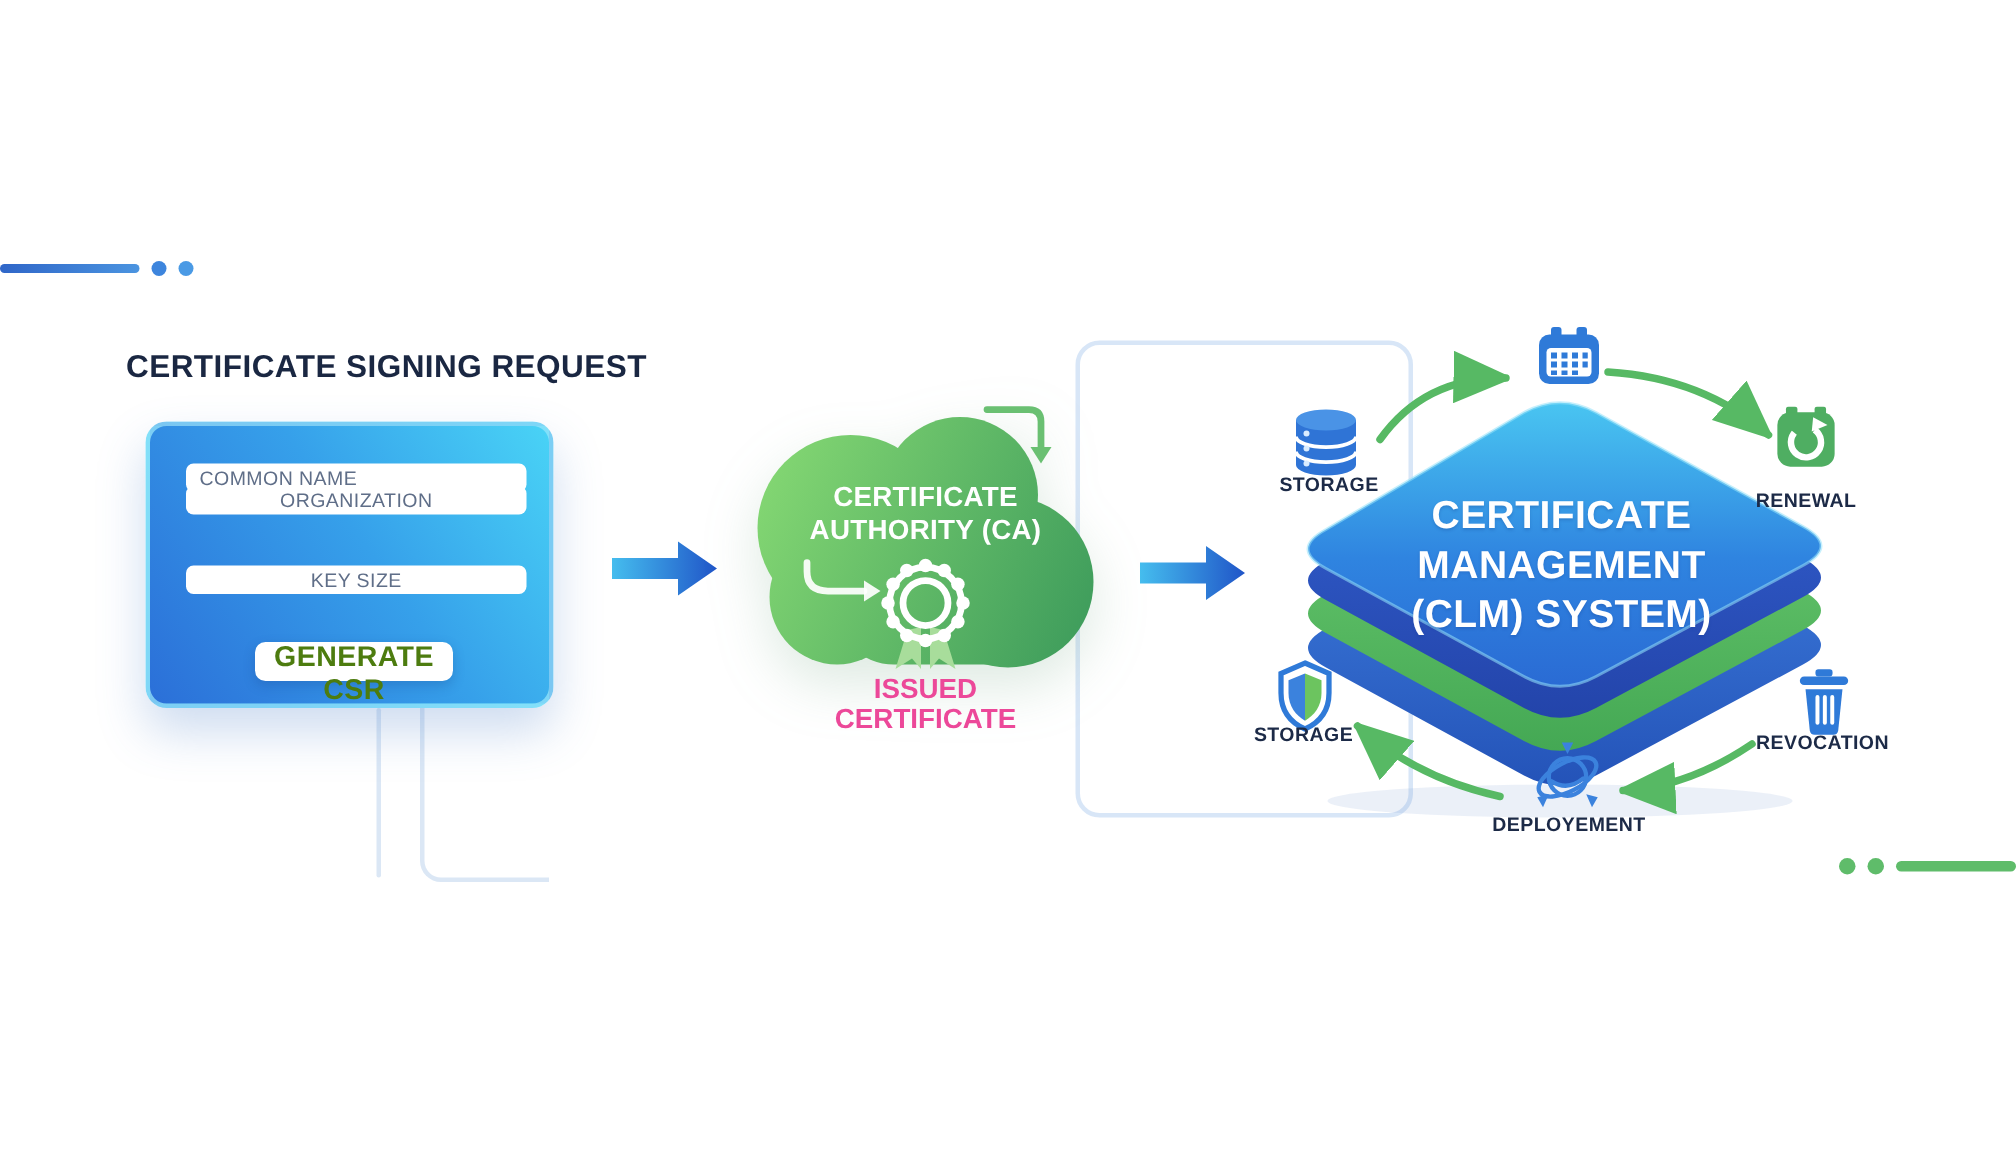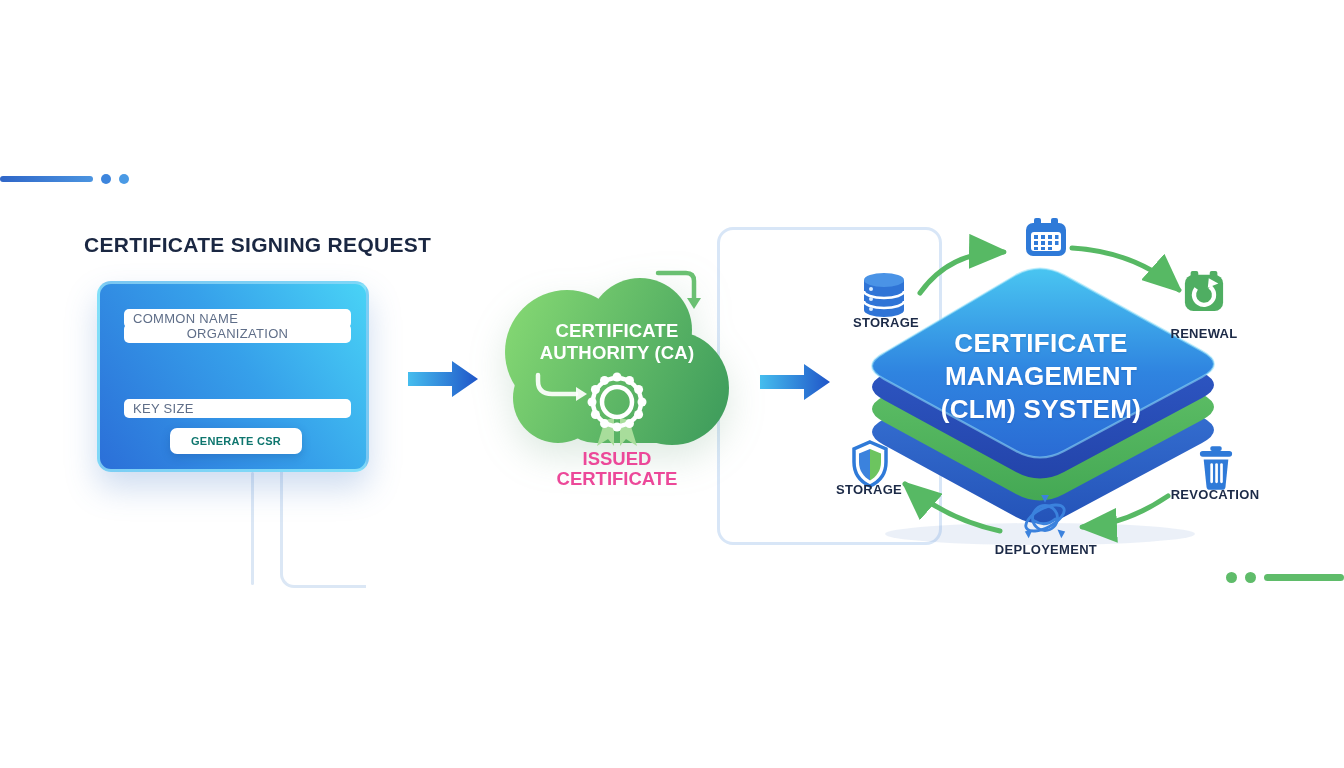--- a/index.html
+++ b/index.html
@@ -57,22 +57,22 @@
   .csr-field {
     position:absolute; left:24px; width:227px; height:19px;
     background:#ffffff; border:none; border-radius:5px;
     font-family:"Liberation Sans",sans-serif; font-size:13px; font-weight:400;
     color:#5f6e88; padding:0 9px; letter-spacing:0.3px; outline:none;
   }
   .csr-field::placeholder { color:#5f6e88; opacity:1; }
   .csr-btn {
     position:absolute; left:70px; top:144px; width:132px; height:26px;
     background:#ffffff; border:none; border-radius:7px;
-    font-family:"Liberation Sans",sans-serif; font-size:11px; font-weight:bold;
-    color:#0f766e; letter-spacing:0.3px; cursor:pointer;
+    font-family:"Liberation Sans",sans-serif; font-size:19px; font-weight:bold;
+    color:#4d7c0f; letter-spacing:0.3px; cursor:pointer;
     box-shadow:0 3px 8px rgba(20,60,130,0.25);
   }
 
   
   .abs { position:absolute; }
   .no-ptr { pointer-events:none; }
 
   
   .cloud-svg { left:490px; top:268px; z-index:2; filter:drop-shadow(0 14px 18px rgba(90,150,110,0.20)); }
   .cloud-title {
@@ -118,21 +118,21 @@
 
   <div class="conn-v"></div>
   <div class="conn-l"></div>
   <div class="conn-rect"></div>
 
   <div class="csr-title">CERTIFICATE SIGNING REQUEST</div>
 
   <div class="csr-card">
     <input class="csr-field" style="top: 25px;" placeholder="COMMON NAME">
     <input class="csr-field" style="top: 40px; text-align: center;" placeholder="ORGANIZATION">
-    <input class="csr-field" style="top: 115px;" placeholder="KEY SIZE">
+    <input class="csr-field" style="top: 93px; text-align: center;" placeholder="KEY SIZE">
     <button class="csr-btn">GENERATE CSR</button>
   </div>
 
   <svg class="abs no-ptr" style="left:408px; top:359px; z-index:2;" width="70" height="40">
     <defs>
       <linearGradient id="barrow1" x1="0" y1="0" x2="1" y2="0">
         <stop offset="0" stop-color="#45bdee"></stop>
           <stop offset="1" stop-color="#2055c8"></stop>
       </linearGradient>
     </defs>

